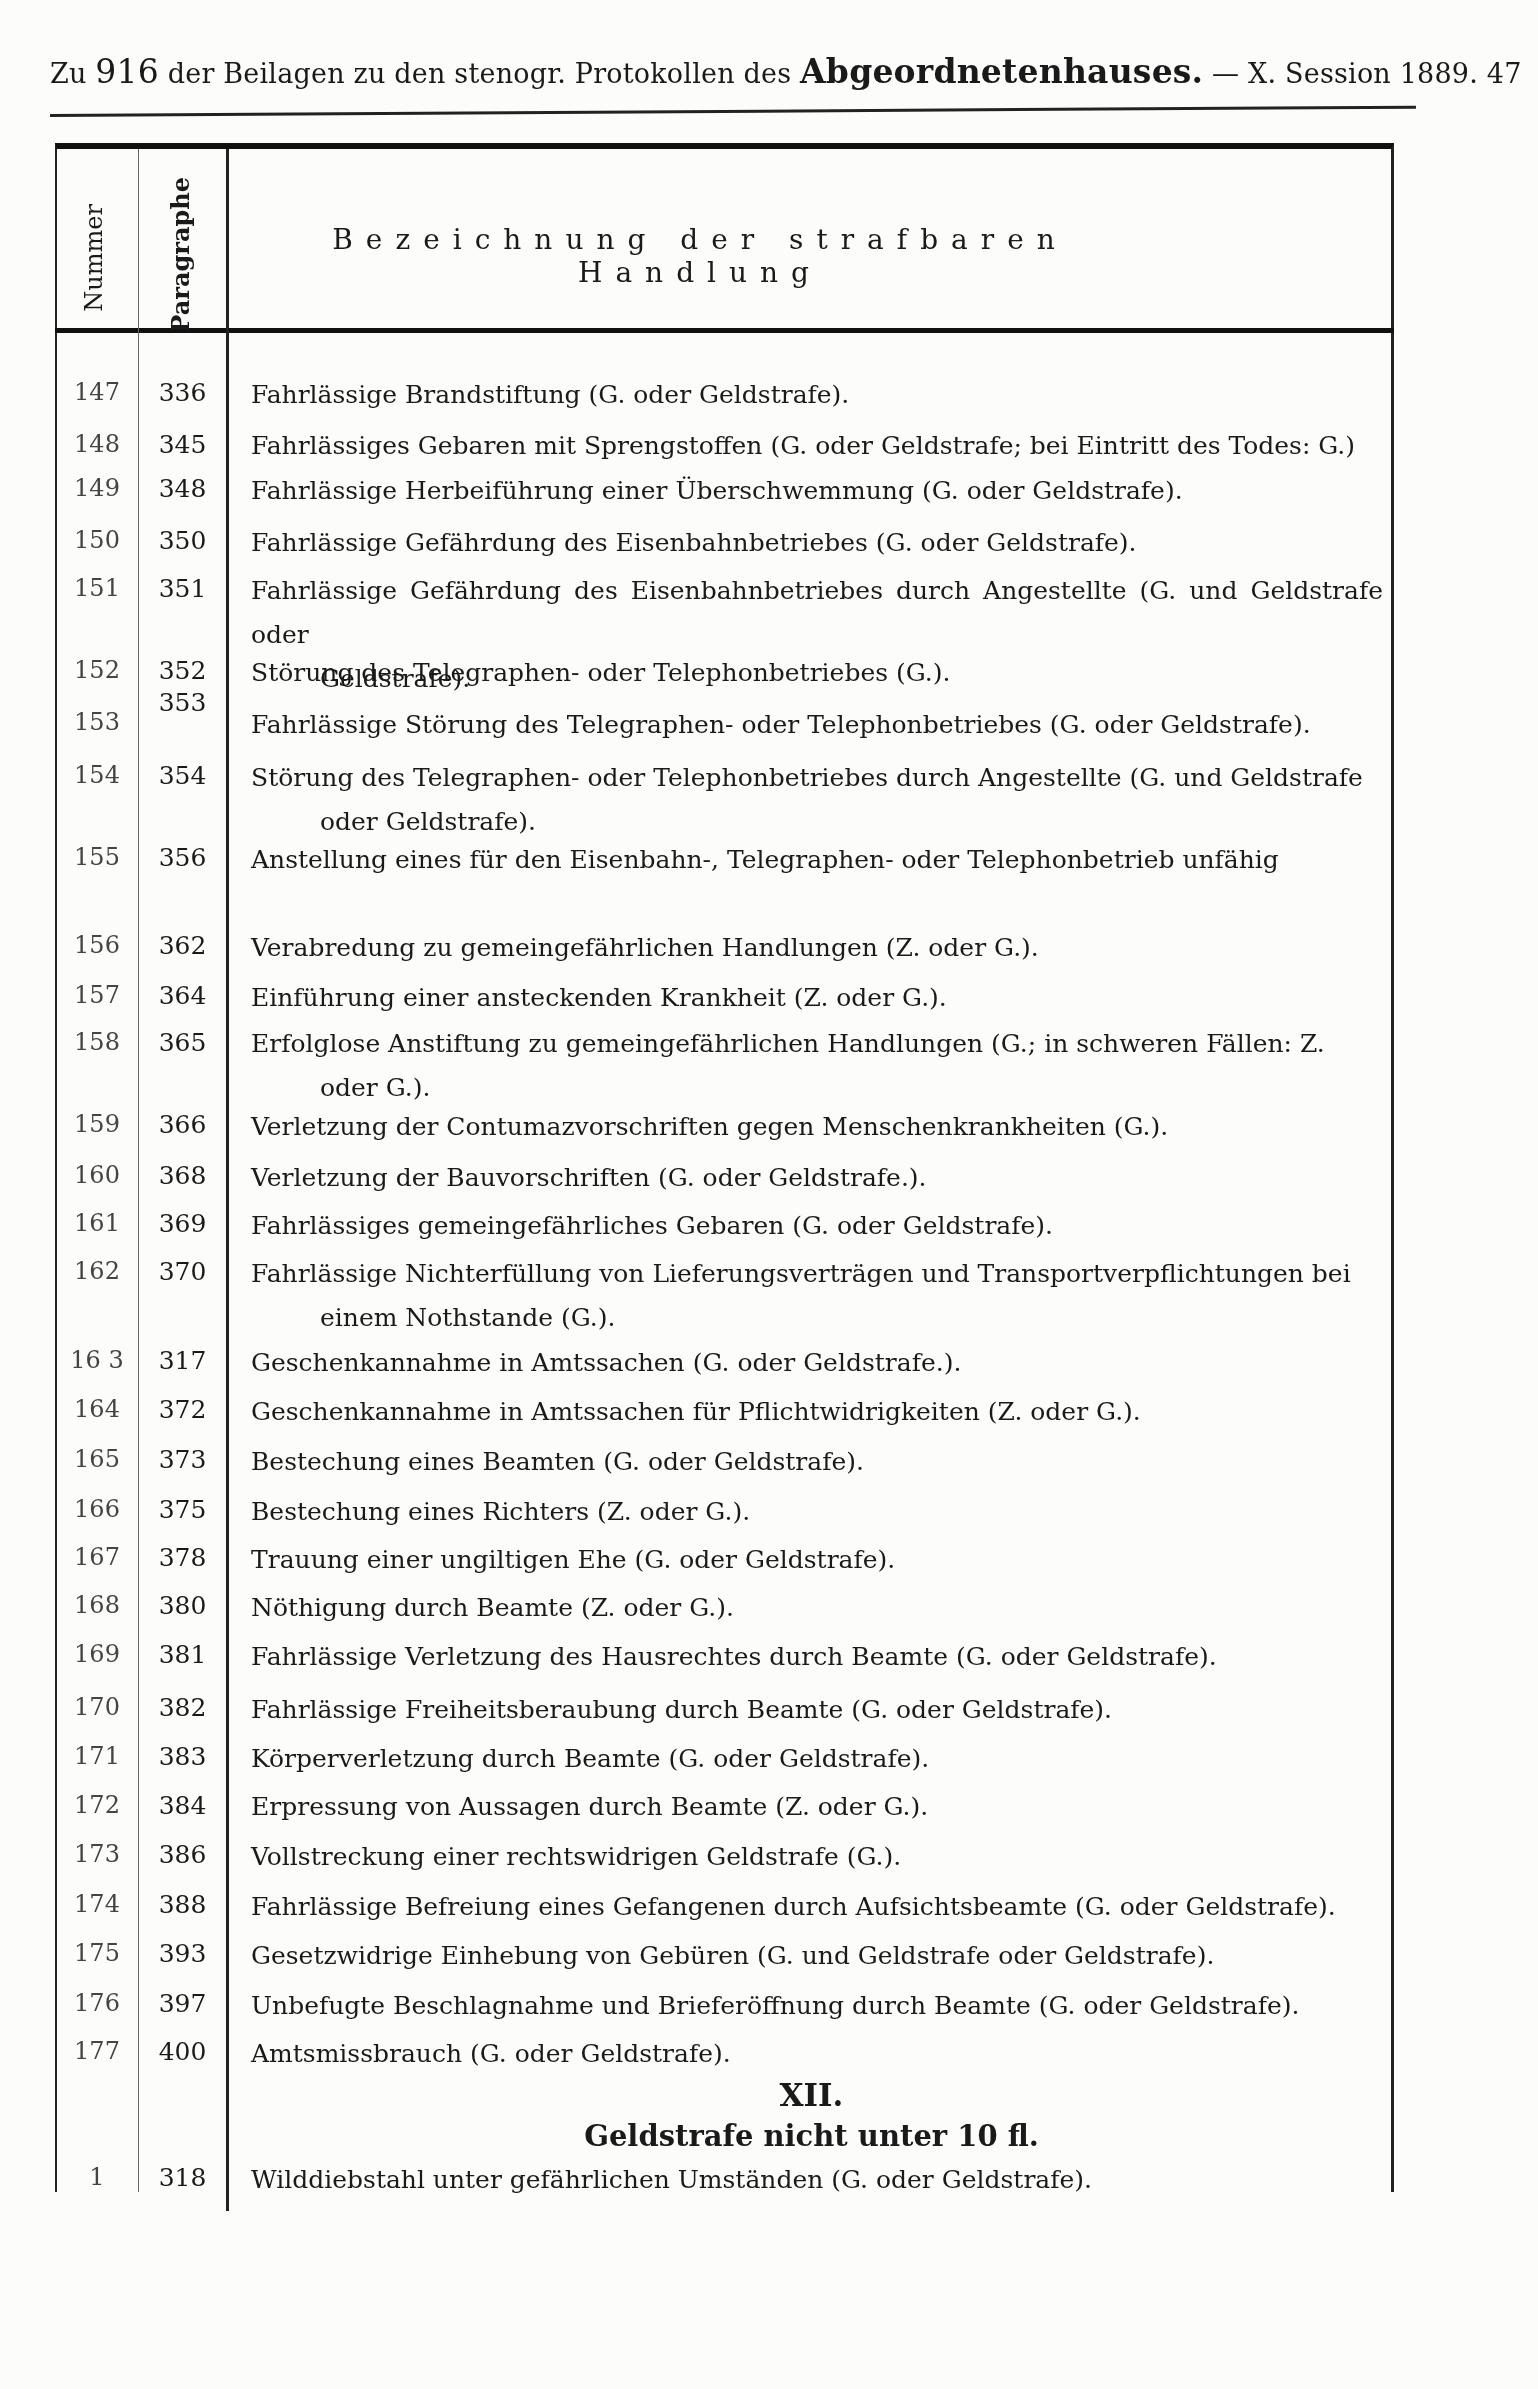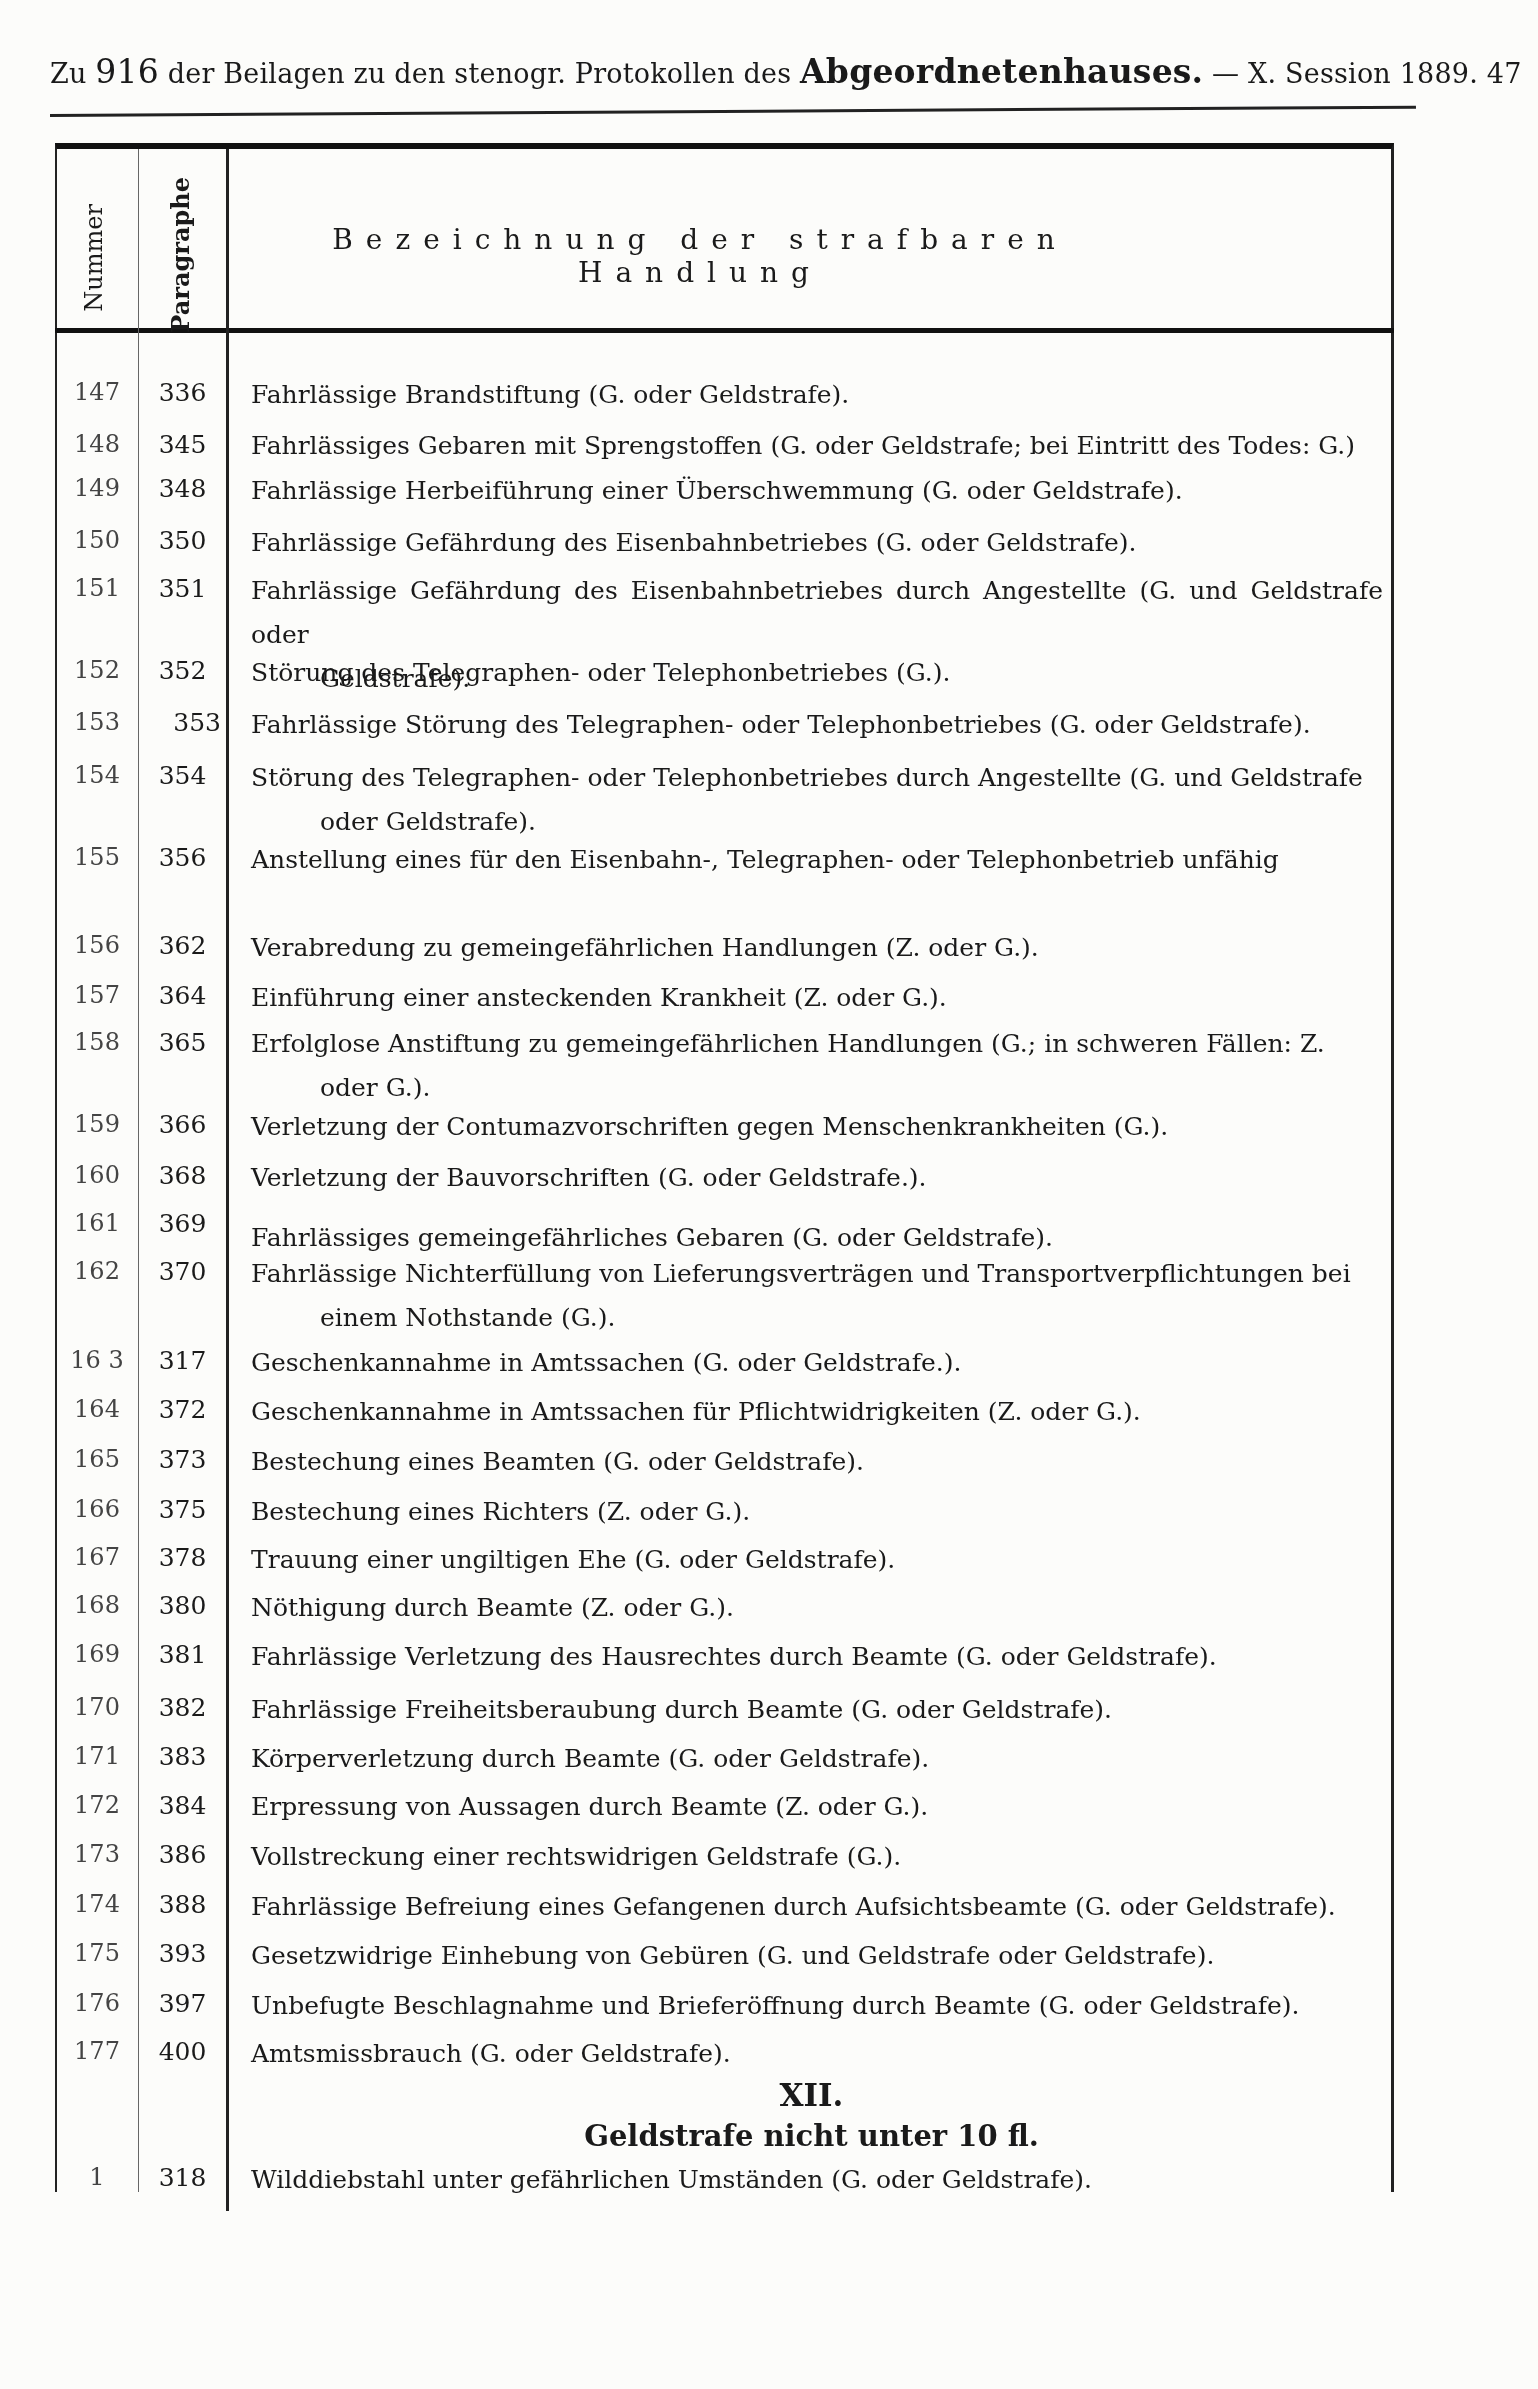--- a/index.html
+++ b/index.html
@@ -61,21 +61,21 @@
     <div class="row-num" style="top: 526px;">150</div>
     <div class="row-par" style="top: 526px;">350</div>
     <div class="row-desc" style="top: 521px;"><span>Fahrlässige Gefährdung des Eisenbahnbetriebes (G. oder Geldstrafe).</span></div>
     <div class="row-num" style="top: 574px;">151</div>
     <div class="row-par" style="top: 574px;">351</div>
     <div class="row-desc" style="top: 569px;"><span>Fahrlässige Gefährdung des Eisenbahnbetriebes durch Angestellte (G. und Geldstrafe oder</span><span class="cont">Geldstrafe).</span></div>
     <div class="row-num" style="top: 656px;">152</div>
     <div class="row-par" style="top: 656px;">352</div>
     <div class="row-desc" style="top: 651px;"><span>Störung des Telegraphen- oder Telephonbetriebes (G.).</span></div>
     <div class="row-num" style="top: 708px;">153</div>
-    <div class="row-par" style="top: 708px; text-align: right;">353</div>
+    <div class="row-par" style="top: 688px;">353</div>
     <div class="row-desc" style="top: 703px;"><span>Fahrlässige Störung des Telegraphen- oder Telephonbetriebes (G. oder Geldstrafe).</span></div>
     <div class="row-num" style="top: 761px;">154</div>
     <div class="row-par" style="top: 761px;">354</div>
     <div class="row-desc" style="top: 756px;"><span>Störung des Telegraphen- oder Telephonbetriebes durch Angestellte (G. und Geldstrafe</span><span class="cont">oder Geldstrafe).</span></div>
     <div class="row-num" style="top: 843px;">155</div>
     <div class="row-par" style="top: 843px;">356</div>
     <div class="row-desc" style="top: 838px;"><span>Anstellung eines für den Eisenbahn-, Telegraphen- oder Telephonbetrieb unfähig</span></div>
     <div class="row-num" style="top: 931px;">156</div>
     <div class="row-par" style="top: 931px;">362</div>
     <div class="row-desc" style="top: 926px;"><span>Verabredung zu gemeingefährlichen Handlungen (Z. oder G.).</span></div>
@@ -86,21 +86,21 @@
     <div class="row-par" style="top: 1028px;">365</div>
     <div class="row-desc" style="top: 1022px;"><span>Erfolglose Anstiftung zu gemeingefährlichen Handlungen (G.; in schweren Fällen: Z.</span><span class="cont">oder G.).</span></div>
     <div class="row-num" style="top: 1110px;">159</div>
     <div class="row-par" style="top: 1110px;">366</div>
     <div class="row-desc" style="top: 1105px;"><span>Verletzung der Contumazvorschriften gegen Menschenkrankheiten (G.).</span></div>
     <div class="row-num" style="top: 1161px;">160</div>
     <div class="row-par" style="top: 1161px;">368</div>
     <div class="row-desc" style="top: 1156px;"><span>Verletzung der Bauvorschriften (G. oder Geldstrafe.).</span></div>
     <div class="row-num" style="top: 1209px;">161</div>
     <div class="row-par" style="top: 1209px;">369</div>
-    <div class="row-desc" style="top: 1204px; margin-top: 12px;"><span>Fahrlässiges gemeingefährliches Gebaren (G. oder Geldstrafe).</span></div>
+    <div class="row-desc" style="top: 1204px;"><span>Fahrlässiges gemeingefährliches Gebaren (G. oder Geldstrafe).</span></div>
     <div class="row-num" style="top: 1257px;">162</div>
     <div class="row-par" style="top: 1257px;">370</div>
     <div class="row-desc" style="top: 1252px;"><span>Fahrlässige Nichterfüllung von Lieferungsverträgen und Transportverpflichtungen bei</span><span class="cont">einem Nothstande (G.).</span></div>
     <div class="row-num" style="top: 1346px;">16 3</div>
     <div class="row-par" style="top: 1346px;">317</div>
     <div class="row-desc" style="top: 1341px;"><span>Geschenkannahme in Amtssachen (G. oder Geldstrafe.).</span></div>
     <div class="row-num" style="top: 1395px;">164</div>
     <div class="row-par" style="top: 1395px;">372</div>
     <div class="row-desc" style="top: 1390px;"><span>Geschenkannahme in Amtssachen für Pflichtwidrigkeiten (Z. oder G.).</span></div>
     <div class="row-num" style="top: 1445px;">165</div>

